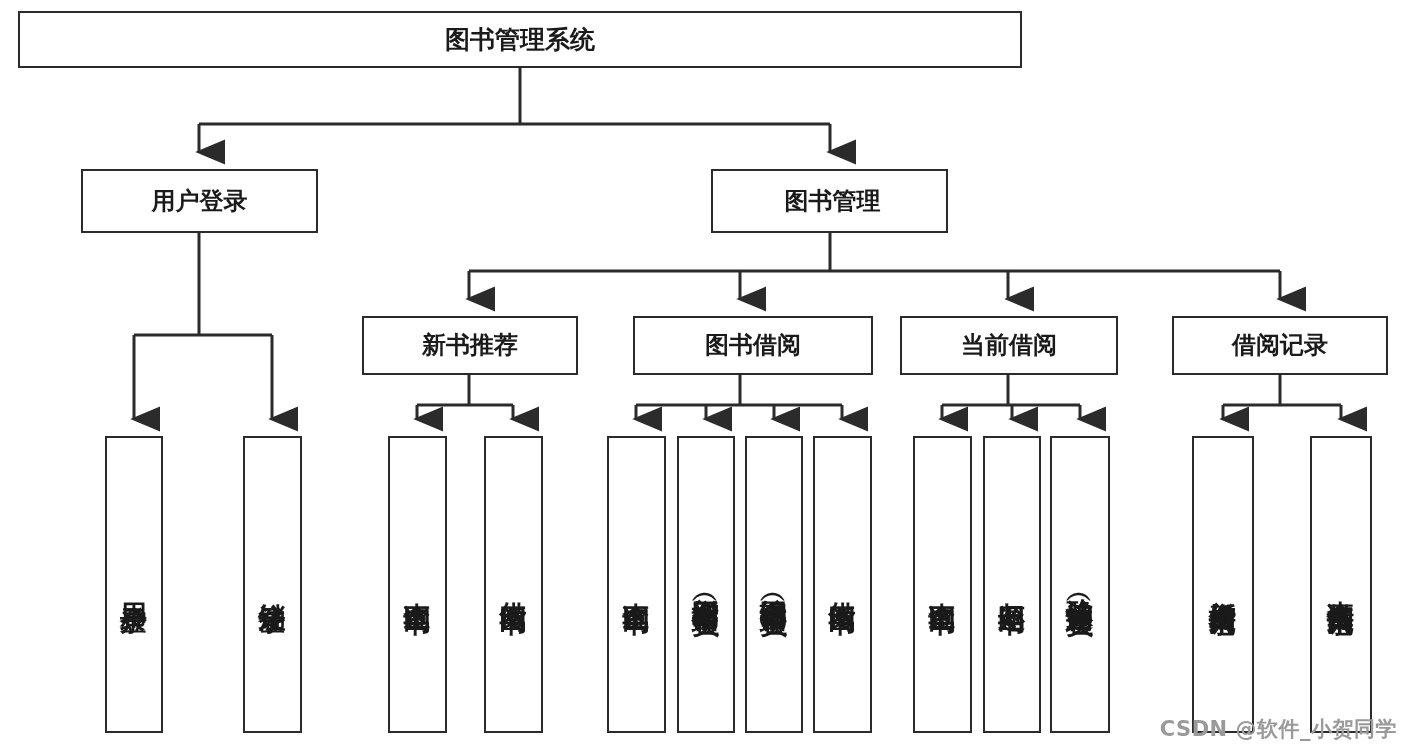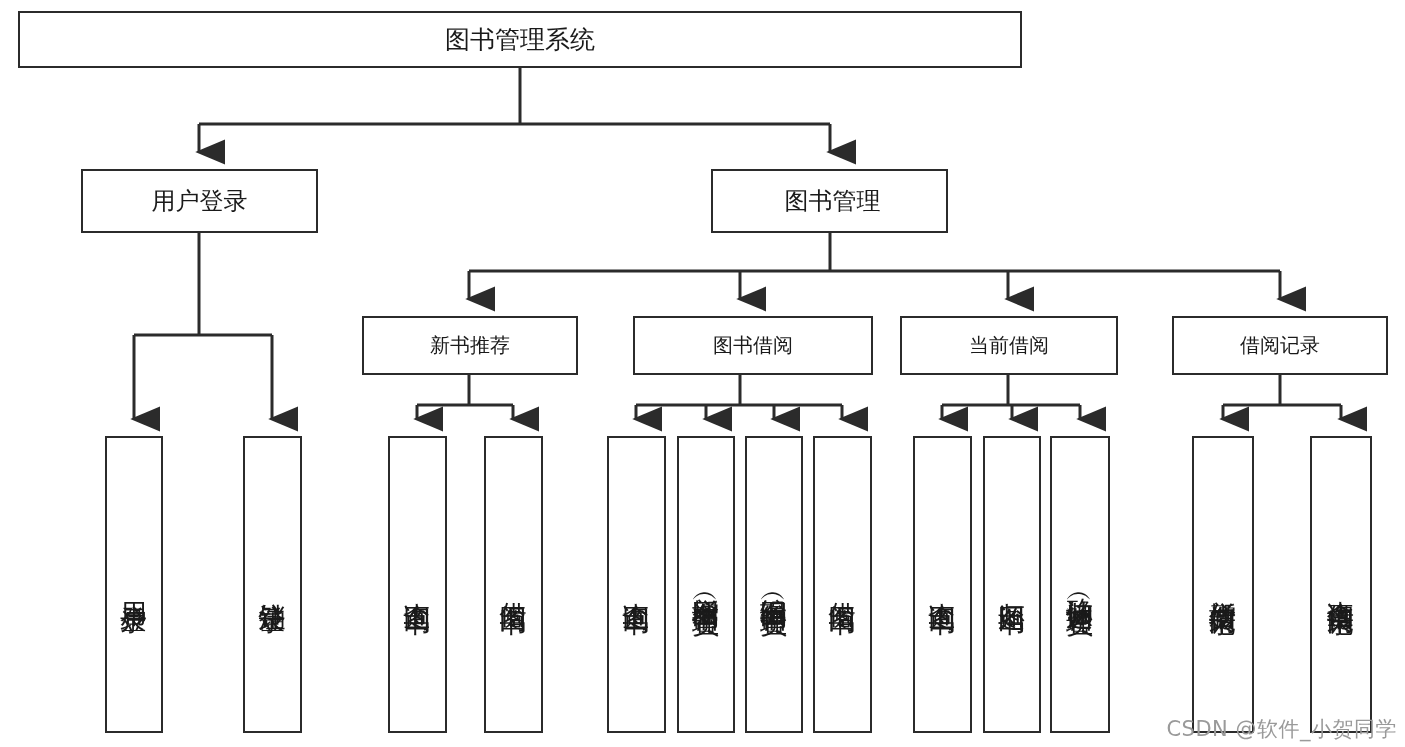--- a/index.html
+++ b/index.html
@@ -9,20 +9,21 @@
   }
   body {
     font-family: "DejaVu Sans", "Liberation Sans", sans-serif;
   }
   #diagram-root {
     position: relative;
     width: 1405px;
     height: 747px;
     background: #ffffff;
     overflow: hidden;
+    font-weight: bold;
   }
   svg.canvas {
     position: absolute;
     left: 0;
     top: 0;
     width: 1405px;
     height: 747px;
   }
   .node-box {
     position: absolute;
@@ -35,21 +36,21 @@
     overflow: hidden;
   }
   .node-label {
     color: #1a1a1a;
     text-align: center;
     line-height: 1.02;
     white-space: nowrap;
   }
   .level0 .node-label { font-size: 25px; }
   .level1 .node-label { font-size: 24px; }
-  .level2 .node-label { font-size: 20px; }
+  .level2 .node-label { font-size: 24px; }
   .leaf .node-label {
     writing-mode: vertical-rl;
     text-orientation: upright;
     font-size: 27px;
     letter-spacing: 2px;
     line-height: 1;
   }
   .watermark {
     position: absolute;
     right: 8px;

